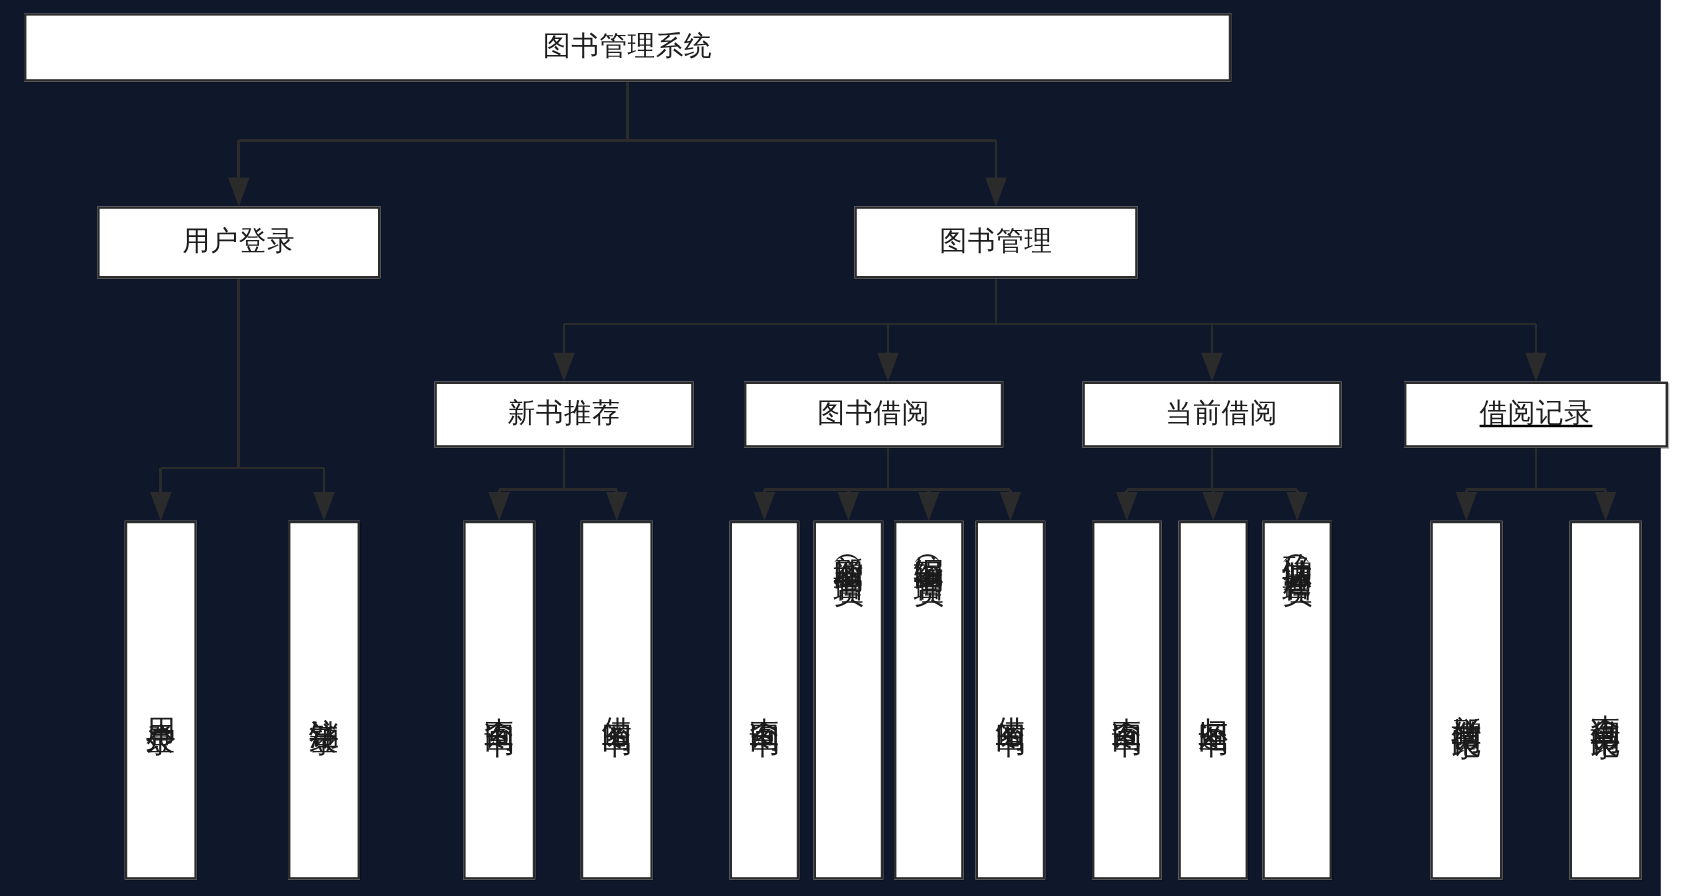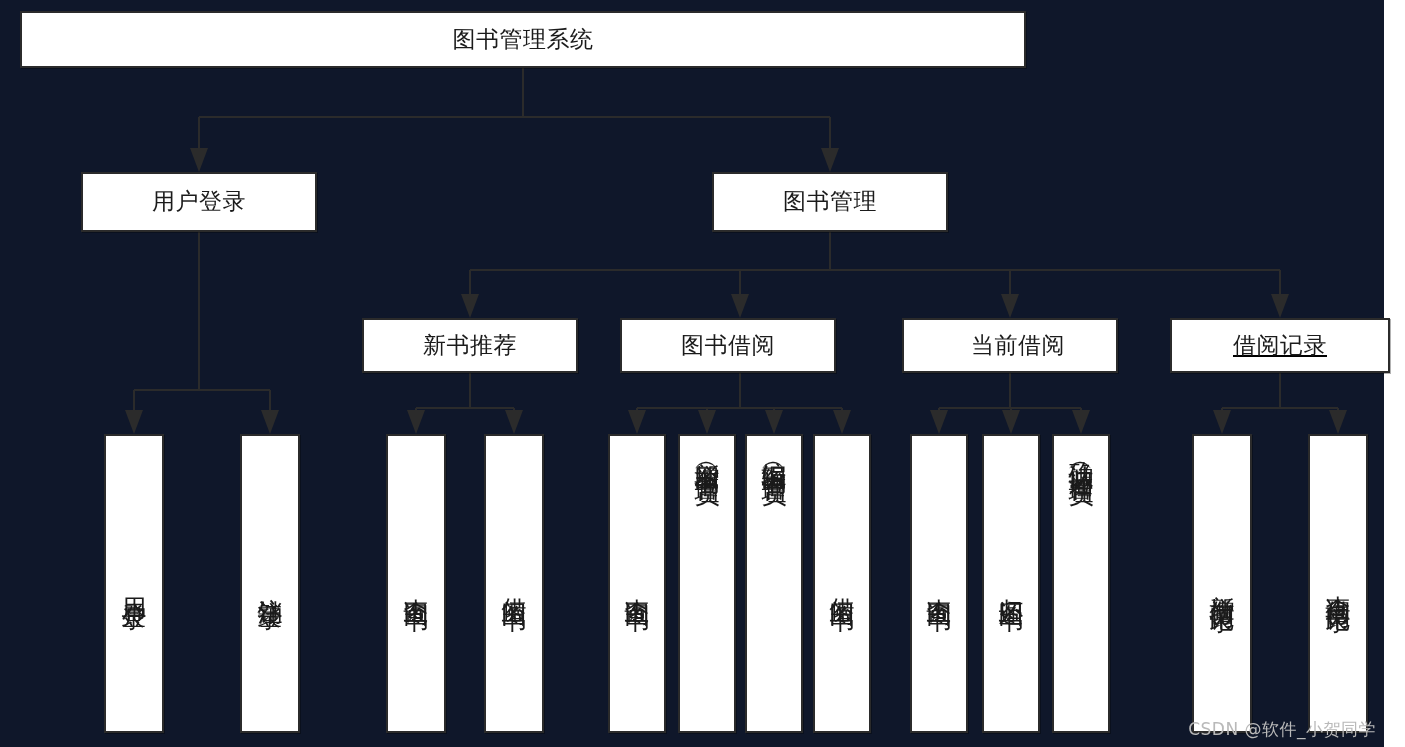--- a/index.html
+++ b/index.html
@@ -205,14 +205,13 @@
       <div class="node vertical" style="left: 1052px; top: 434px; width: 58px; height: 299px;">
         <span class="node-label">确认归还（管理员）</span>
       </div>
       <div class="node vertical centered" style="left: 1192px; top: 434px; width: 60px; height: 299px;">
         <span class="node-label">新增借阅记录</span>
       </div>
       <div class="node vertical centered" style="left: 1308px; top: 434px; width: 60px; height: 299px;">
         <span class="node-label">查询借阅记录</span>
       </div>
     </div>
-  <div class="watermark">CSDN @软件_小贺同学</div>
 </div>
 
 </body></html>

